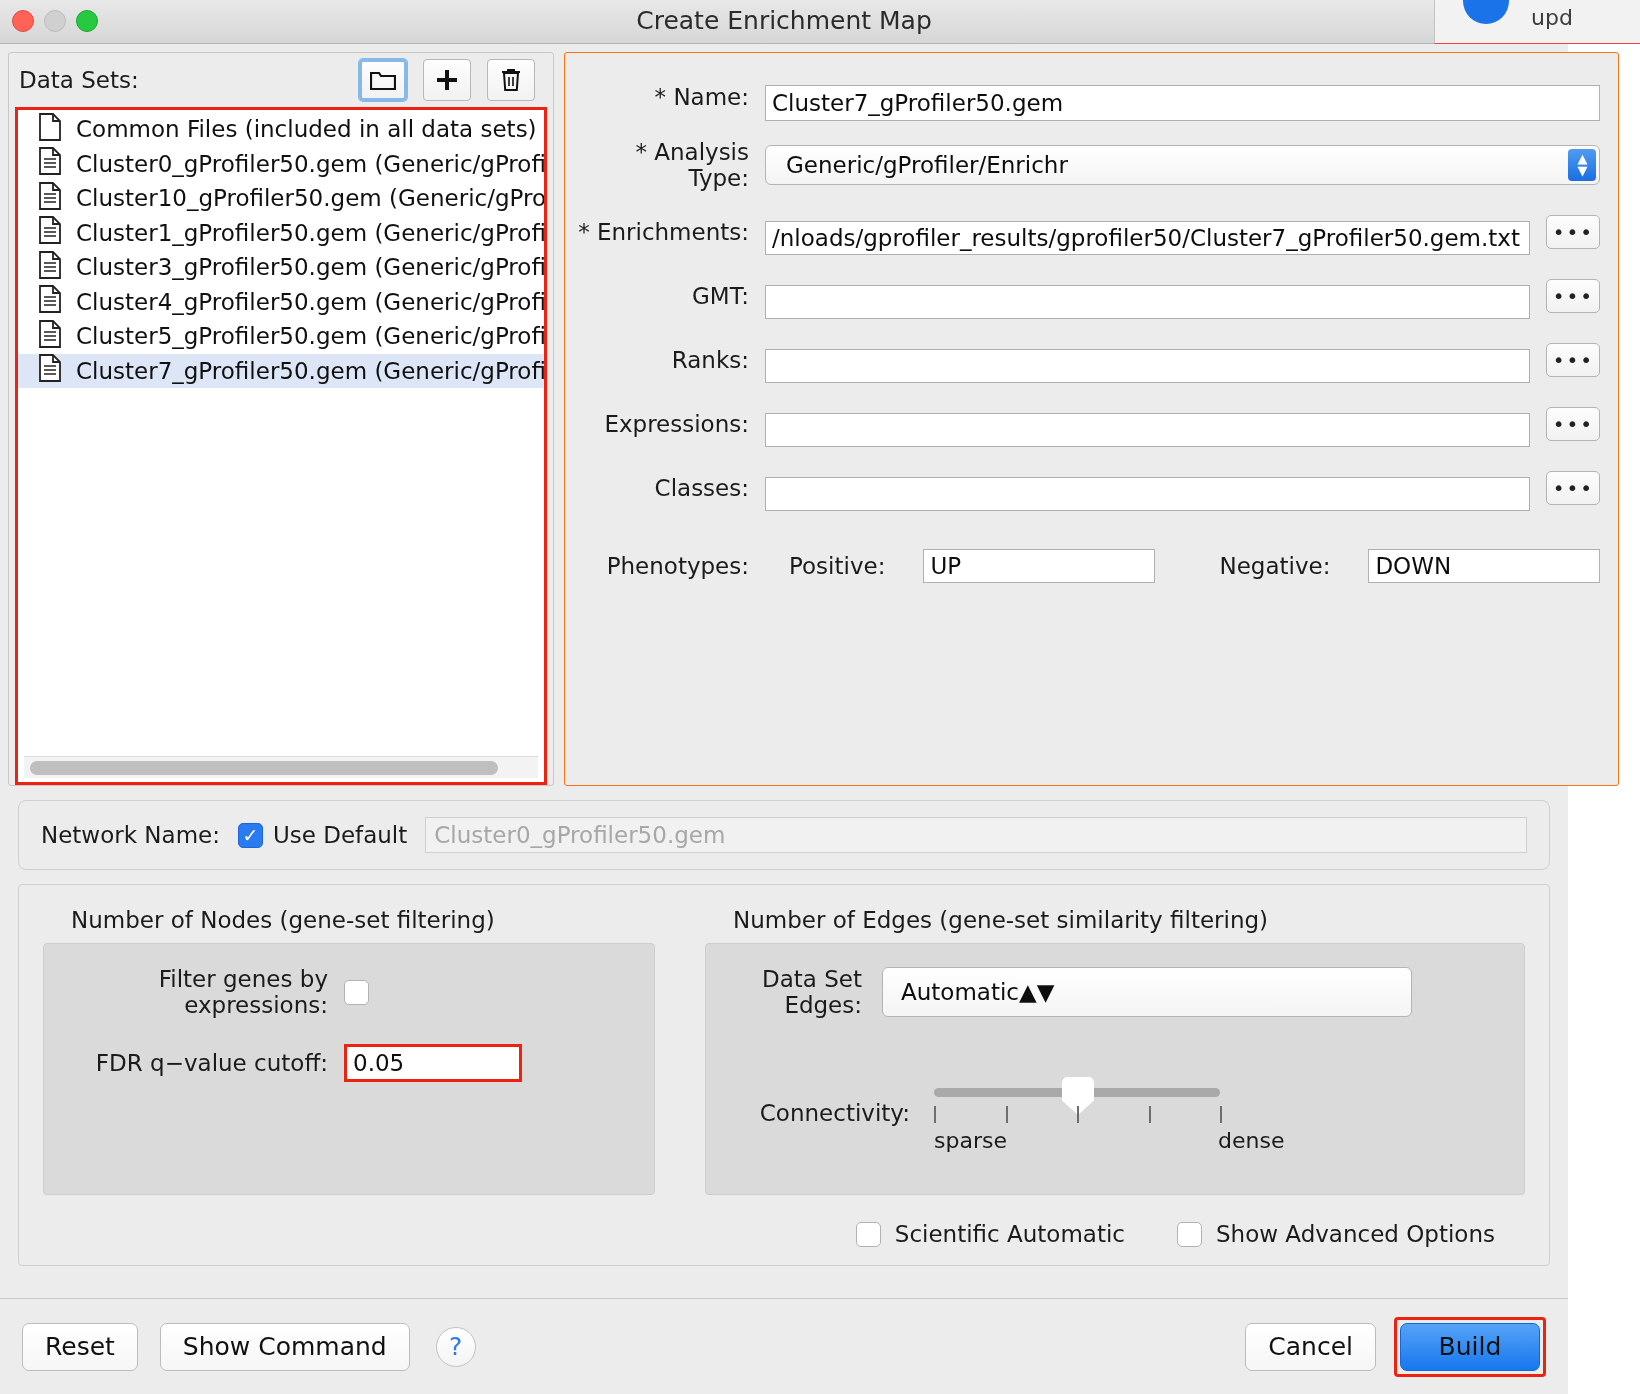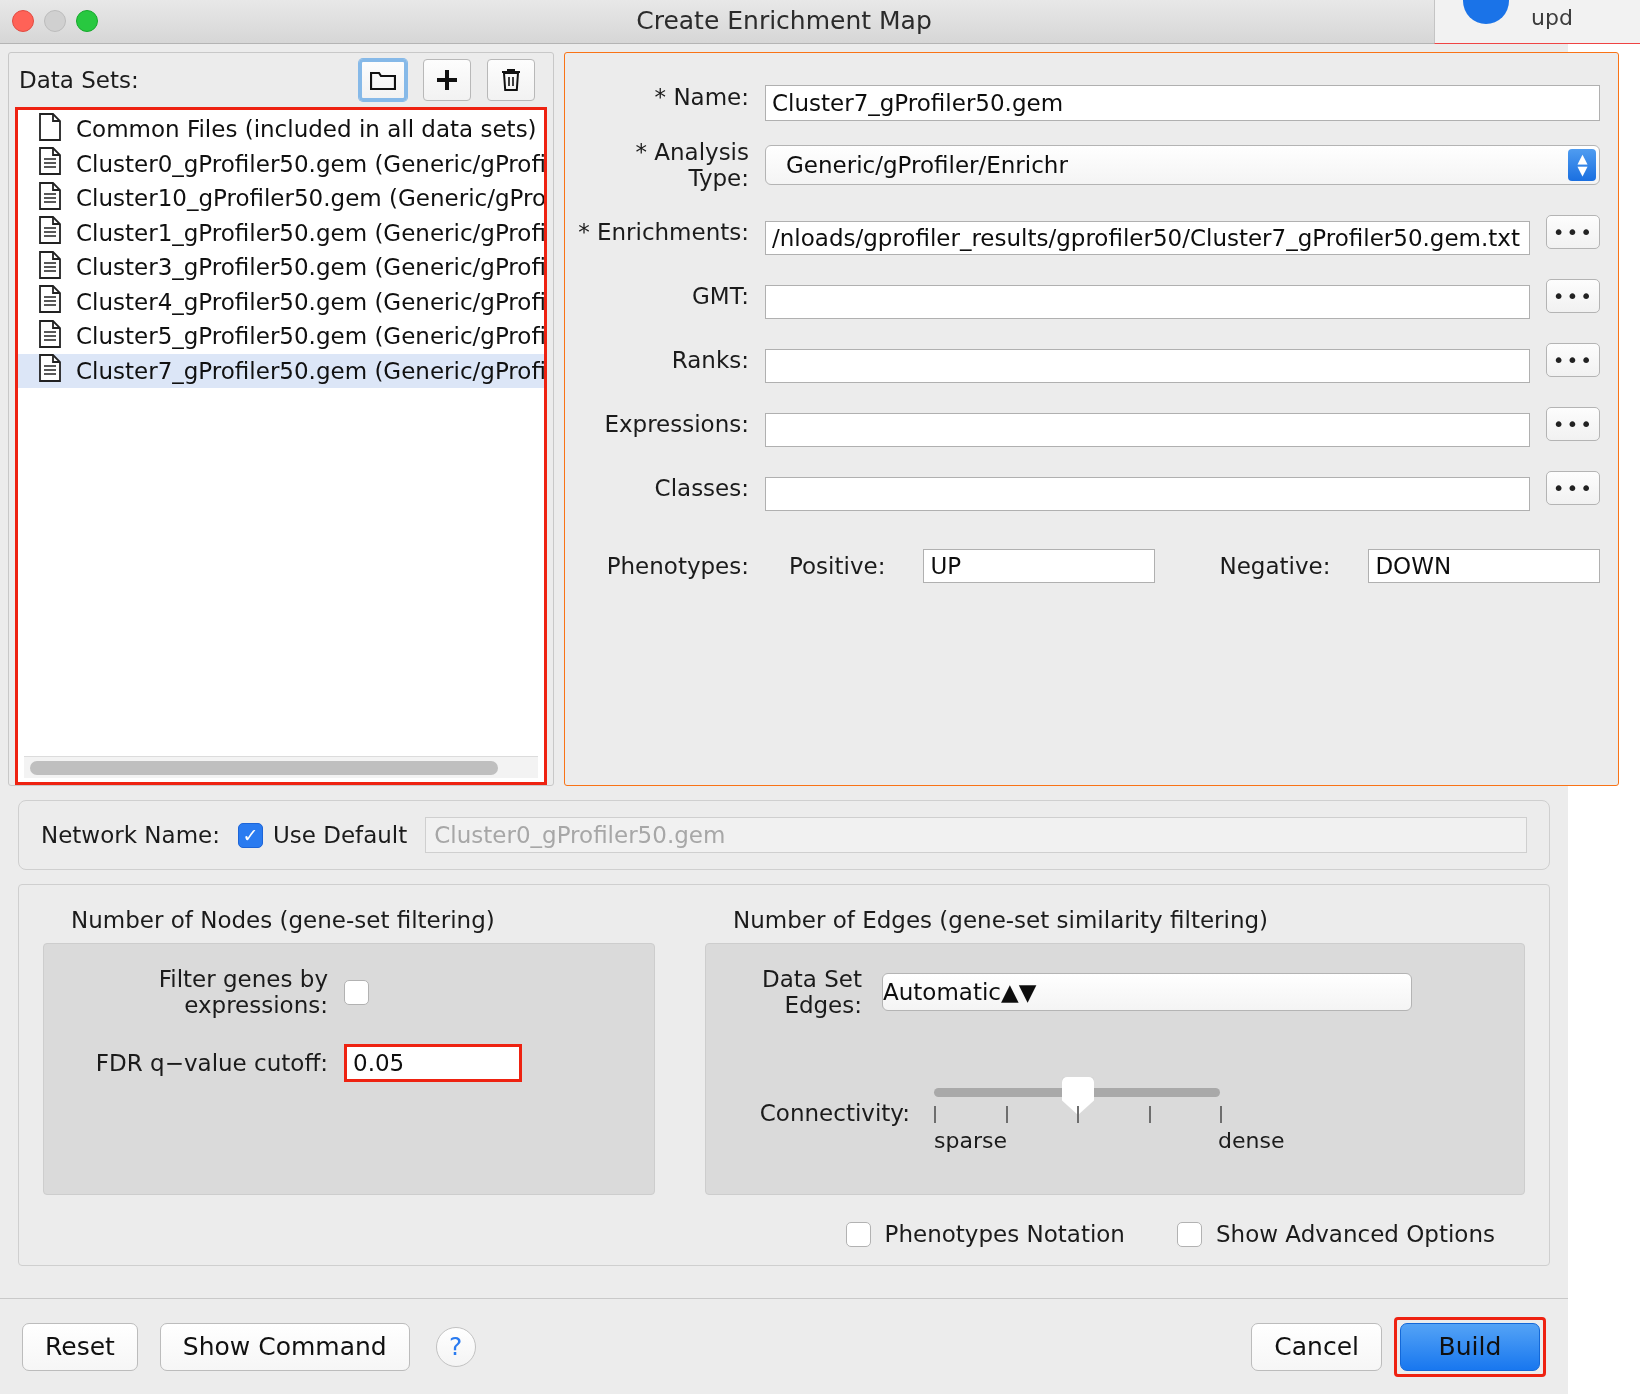--- a/index.html
+++ b/index.html
@@ -296,27 +296,27 @@
     background: #fff;
     border: 3px solid #ee2211;
     font-size: 23px;
     color: #0d0d0d;
     display: flex; align-items: center;
     padding: 0 6px;
   }
 
   .edges .fr-label { width: 176px; padding-right: 20px; }
   .combo-small {
-    width: 530px; height: 38px;
+    width: 530px; height: 50px;
     background: linear-gradient(to bottom,#ffffff,#f4f4f4);
     border: 1px solid #b4b4b4;
     border-radius: 6px;
     font-size: 23px; color: #0d0d0d;
     display: flex; align-items: center;
-    padding-left: 0;
+    padding-left: 18px;
     position: relative;
   }
   .slider-area { position: relative; height: 110px; }
   .slider-label {
     position: absolute; left: 28px; top: 56px;
     width: 176px; text-align: right;
     font-size: 23px; color: #1b1b1b;
   }
   .slider-track {
     position: absolute;
@@ -393,21 +393,21 @@
   .btn.build {
     background: linear-gradient(to bottom,#54a3f6,#1877ef);
     color: #101010;
     border: 1px solid #1368d8;
     min-width: 140px;
   }
   .build-wrap {
     border: 3px solid #ee2211;
     border-radius: 4px;
     padding: 3px;
-    margin-left: 12px;
+    margin-left: 18px;
     display: inline-flex;
   }
   .build-wrap .btn { margin-left: 0; }
 </style>
 </head>
 <body>
 
 <div id="window">
 
   <div class="titlebar">
@@ -636,21 +636,21 @@
             <div class="tick-text" style="left:512px">dense</div>
           </div>
         </div>
       </div>
 
     </div>
 
     <div class="bottom-chk-row">
       <div class="chk-pair">
         <div class="chk"></div>
-        <span>Phenotypes Notation</span>
+        <span>Scientific Automatic</span>
       </div>
       <div class="chk-pair">
         <div class="chk"></div>
         <span>Show Advanced Options</span>
       </div>
     </div>
   </div>
 
   <div class="footer">
     <div class="btn">Reset</div>

